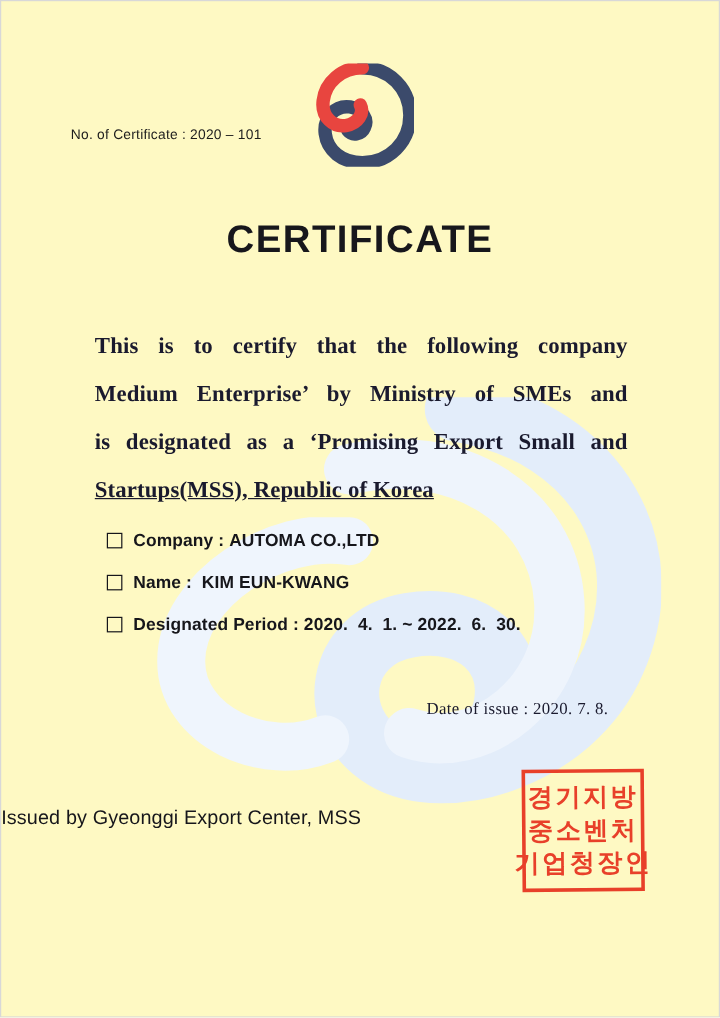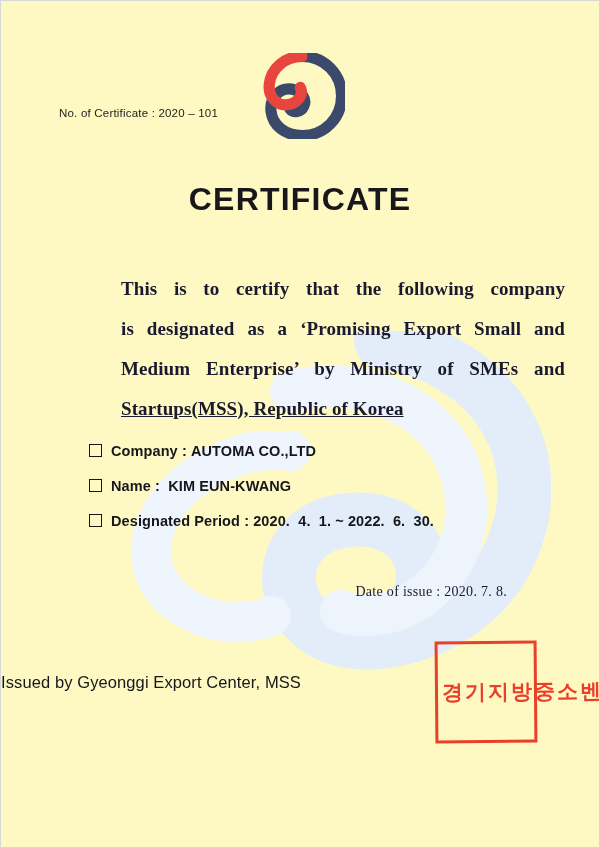--- a/index.html
+++ b/index.html
@@ -60,21 +60,20 @@
     color: #17171c;
     z-index: 3;
   }
 
   .body-block {
     position: absolute;
     left: 78px;
     top: 268px;
     width: 444px;
     z-index: 3;
-    margin-left: 42px;
   }
   .body-line {
     font-family: "Liberation Serif", serif;
     font-size: 19px;
     font-weight: bold;
     color: #1a1a2e;
     line-height: 40px;
     text-align: justify;
     text-align-last: justify;
     white-space: nowrap;
@@ -143,21 +142,21 @@
     top: 640px;
     width: 102px;
     height: 102px;
     border: 3px solid #e8402a;
     box-sizing: border-box;
     z-index: 4;
     color: #e8402a;
     font-family: "DejaVu Sans", sans-serif;
     font-weight: bold;
     display: flex;
-    flex-direction: row;
+    flex-direction: column;
     justify-content: space-evenly;
     align-items: center;
     padding: 3px 4px;
     box-sizing: border-box;
     transform: rotate(-0.5deg);
   }
   .seal-row {
     font-size: 21px;
     letter-spacing: 2px;
     line-height: 1;
@@ -181,22 +180,22 @@
     <path d="M50 4 C 76 4, 96 24, 96 50 C 96 76, 76 96, 50 96 C 30 96, 16 84, 14 68 C 12 52, 24 40, 38 42 C 50 44, 56 54, 52 62 C 49 69, 40 70, 36 65" fill="none" stroke="#3b4a6b" stroke-width="13" stroke-linecap="round"></path>
     <path d="M50 4 C 30 4, 14 18, 12 36 C 10 52, 22 62, 34 60 C 46 58, 52 48, 48 40" fill="none" stroke="#e8453f" stroke-width="13" stroke-linecap="round"></path>
   </svg>
 
   <div class="cert-no">No. of Certificate : 2020 – 101</div>
 
   <div class="title">CERTIFICATE</div>
 
   <div class="body-block">
     <div class="body-line">This is to certify that the following company</div>
+    <div class="body-line">Medium Enterprise’ by Ministry of SMEs and</div>
     <div class="body-line">is designated as a ‘Promising Export Small and</div>
-    <div class="body-line">Medium Enterprise’ by Ministry of SMEs and</div>
     <div class="body-line last">Startups(MSS), Republic of Korea</div>
   </div>
 
   <div class="fields">
     <div class="field-row">
       <span class="checkbox"></span>
       <span class="field-label">Company : </span>
       <span class="field-value">AUTOMA CO.,LTD</span>
     </div>
     <div class="field-row">

